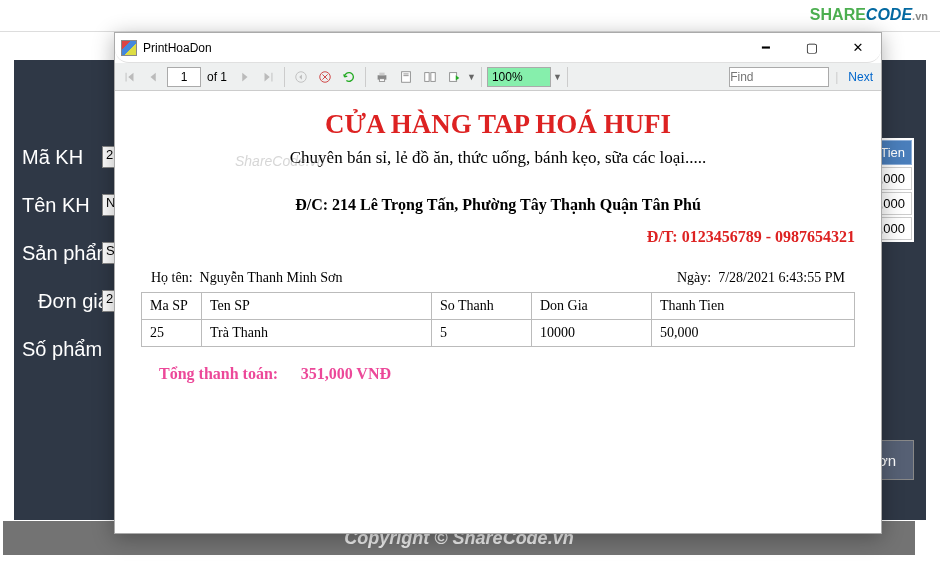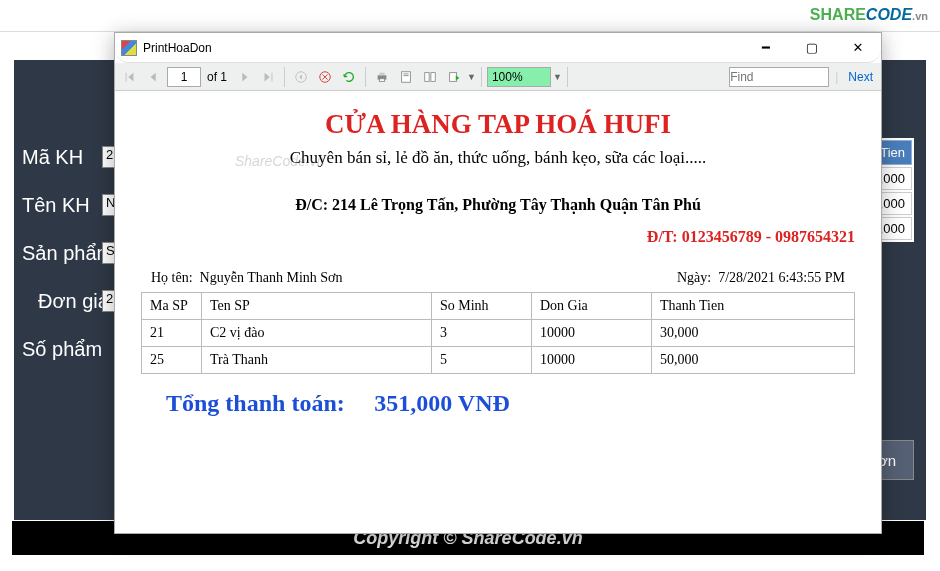--- a/index.html
+++ b/index.html
@@ -23,22 +23,22 @@
   .bg-button { position: absolute; background: #566074; color: #fff; border: 1px solid #888; font-size: 15px; display: flex; align-items: center; justify-content: center; }
   
   
   .bg-table {
     position: absolute; right: 12px; top: 78px; background: #fff; font-size: 13px;
   }
   .bg-table th { background: #4a7ebb; color: #fff; font-weight: normal; padding: 4px 6px; text-align: left; border: 1px solid #8caed8; }
   .bg-table td { padding: 3px 6px; border: 1px solid #ccc; background: #fff; text-align: right; }
   
   .bg-footer {
-    position: absolute; left: 12px; bottom: 16px; width: 912px; height: 34px;
-    background: #000000; color: #eaeaea; font-size: 18px; font-weight: bold;
+    position: absolute; left: 3px; bottom: 16px; width: 912px; height: 34px;
+    background: #737373; color: #eaeaea; font-size: 18px; font-weight: bold;
     display: flex; align-items: center; justify-content: center;
     font-style: italic;
   }
   
   
   .sharecode-logo {
     position: absolute; right: 12px; top: 6px; font-size: 16px; font-weight: bold;
   }
   .sharecode-logo .c1 { color: #4caf50; }
   .sharecode-logo .c2 { color: #0369a1; font-style: italic; }
@@ -79,21 +79,21 @@
   .rep-sub1 { font-family: "Times New Roman", serif; font-size: 17px; text-align: center; margin-bottom: 14px; }
   .rep-sub2 { font-family: "Times New Roman", serif; font-size: 16px; text-align: center; font-weight: 600; margin-bottom: 14px; margin-top: 28px; }
   .rep-phone { font-family: "Times New Roman", serif; font-size: 16px; text-align: right; font-weight: bold; color: #d22; margin-bottom: 24px; }
   .rep-info { display: flex; justify-content: space-between; font-family: "Times New Roman", serif; font-size: 14px; margin: 0 10px 6px; }
   .rep-table { width: 100%; border-collapse: collapse; font-family: "Times New Roman", serif; font-size: 14px; }
   .rep-table th { text-align: left; font-weight: normal; padding: 5px 8px; border-top: 1px solid #bbb; border-bottom: 1px solid #bbb; border-left: 1px solid #bbb; }
   .rep-table th:last-child { border-right: 1px solid #bbb; }
   .rep-table td { padding: 5px 8px; border-bottom: 1px solid #bbb; border-left: 1px solid #bbb; }
   .rep-table td:last-child { border-right: 1px solid #bbb; }
   .rep-total { margin-top: 16px; font-family: "Times New Roman", serif; font-size: 18px; font-weight: bold; }
-  .rep-total span { color: #1d4ed8; font-size: 24px; margin-left: 25px; }
+  .rep-total span { color: #ec4899; font-size: 16px; margin-left: 18px; }
   
   .wm-faint { position: absolute; color: rgba(120,120,120,0.3); font-size: 14px; font-style: italic; }
 </style>
 </head>
 <body>
 
 <div class="bg-window">
   <div class="bg-titlebar"></div>
   <div class="sharecode-logo">
     <span class="c1">SHARE</span><span class="c2">CODE</span><span class="c3">.vn</span>
@@ -225,34 +225,27 @@
     <div class="rep-phone">Đ/T: 0123456789 - 0987654321</div>
     <div class="rep-info">
       <div><span>Họ tên:</span>&nbsp;&nbsp;<span>Nguyễn Thanh Minh Sơn</span></div>
       <div><span>Ngày:</span>&nbsp;&nbsp;<span>7/28/2021 6:43:55 PM</span></div>
     </div>
     <table class="rep-table">
       <thead>
           <tr>
         <th style="width:60px">Ma SP</th>
         <th style="width:230px">Ten SP</th>
-        <th style="width:100px">So Minh</th>
+        <th style="width:100px">So Thanh</th>
         <th style="width:120px">Don Gia</th>
         <th>Thanh Tien</th>
       </tr>
         </thead>
       <tbody id="rep-rows">
           <tr>
-            <td>21</td>
-            <td>C2 vị đào</td>
-            <td>3</td>
-            <td>10000</td>
-            <td>30,000</td>
-          </tr>
-          <tr>
             <td>25</td>
             <td>Trà Thanh</td>
             <td>5</td>
             <td>10000</td>
             <td>50,000</td>
           </tr>
         </tbody>
     </table>
     <div class="rep-total">
       <span>Tổng thanh toán:</span>

